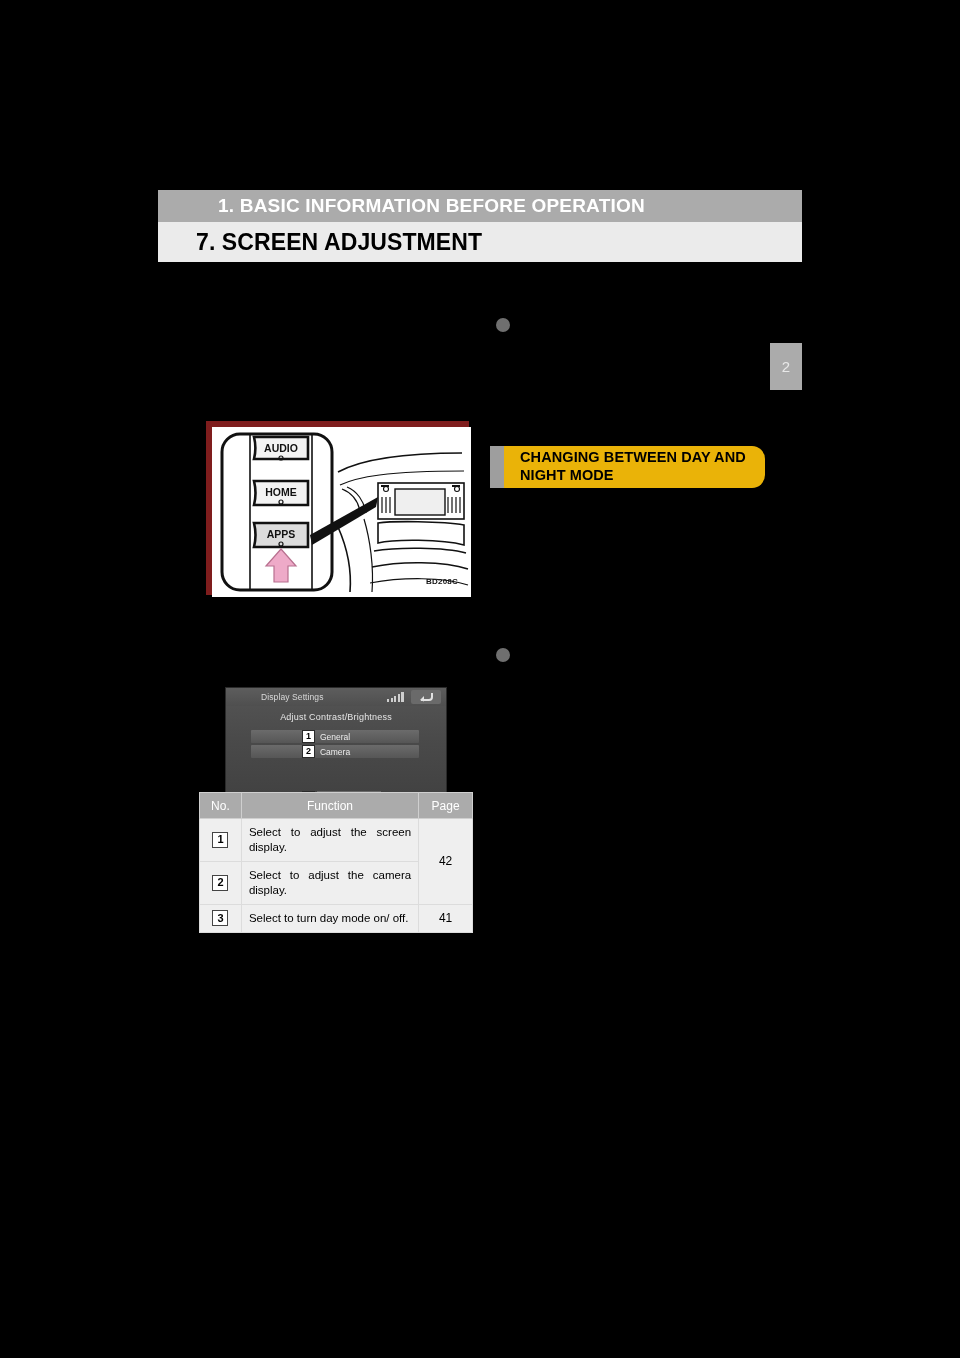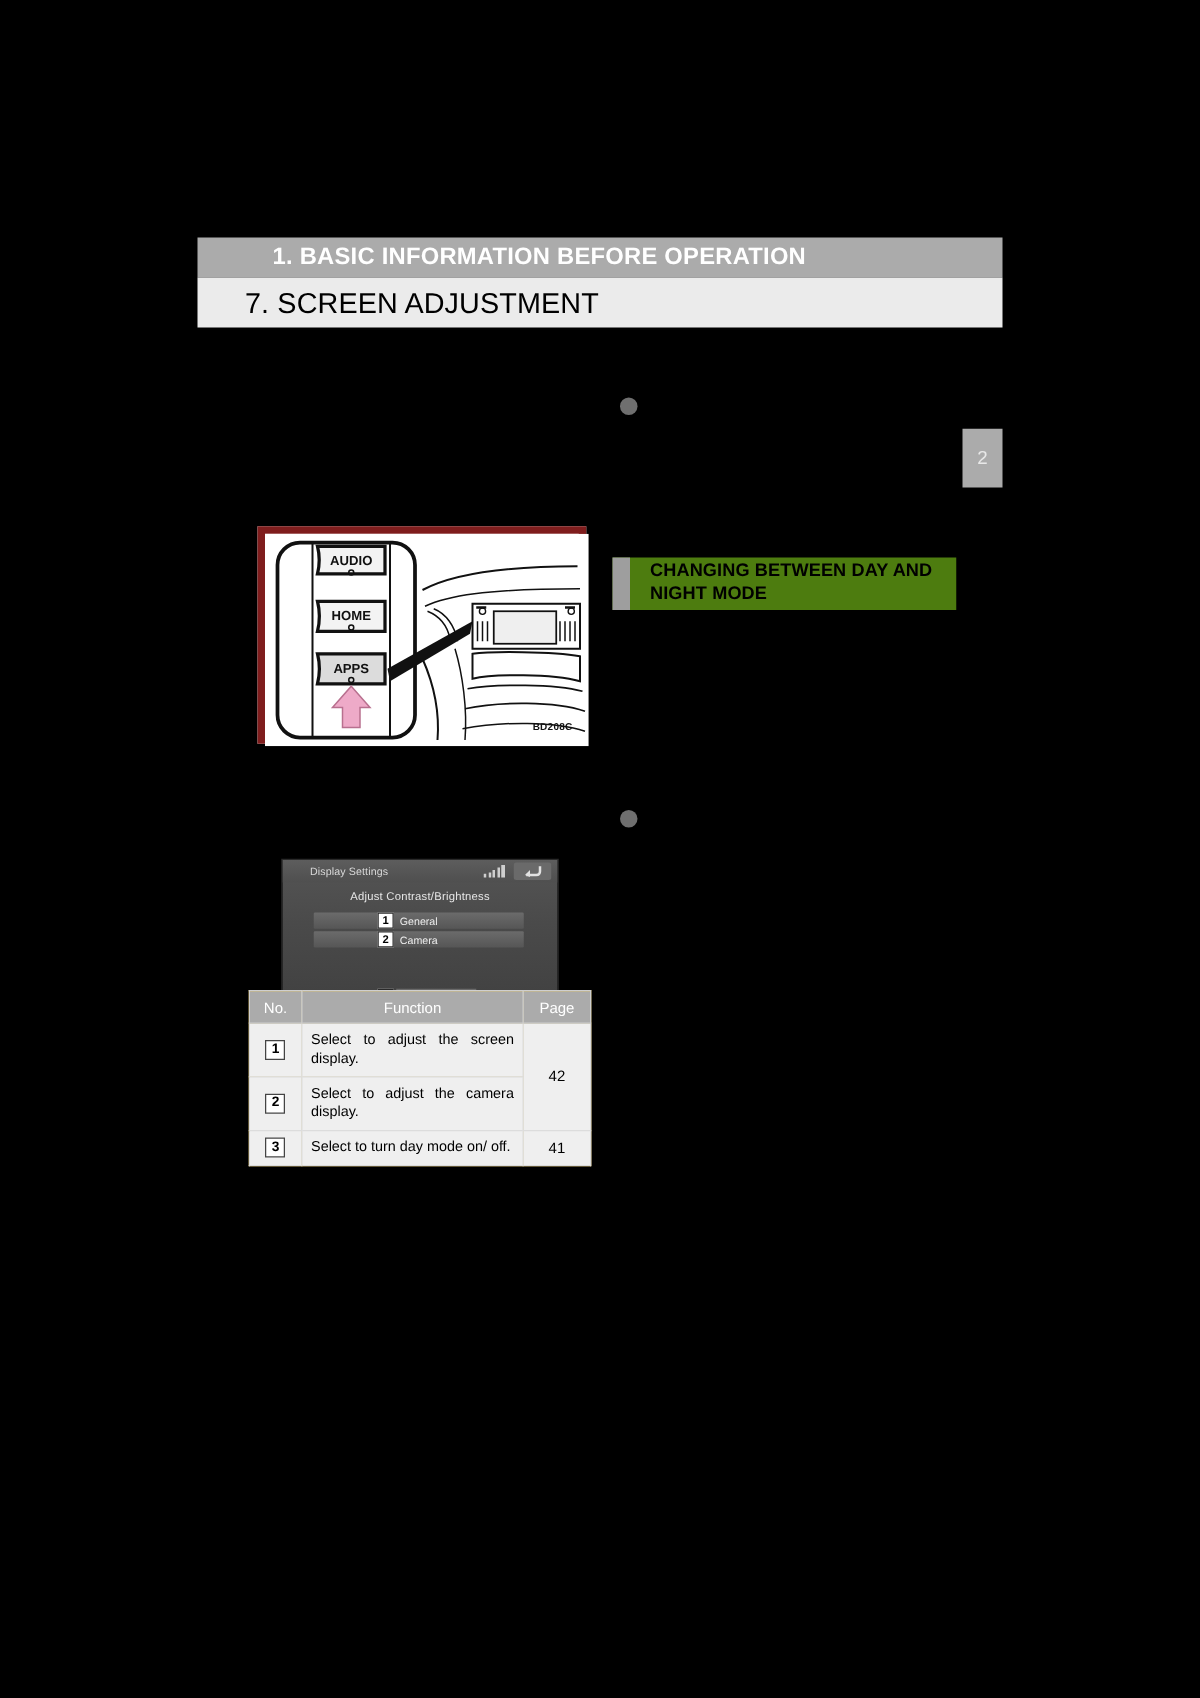--- a/index.html
+++ b/index.html
@@ -34,21 +34,21 @@
   .section-bar {
     position: absolute;
     left: 158px; top: 222px;
     width: 644px; height: 40px;
     background: #ebebeb;
     display: flex; align-items: center;
   }
   .section-bar .section-title {
     color: #000000;
     font-size: 23px;
-    font-weight: normal;
+    font-weight: bold;
     letter-spacing: 0.1px;
     margin-left: 38px;
   }
 
   
   .page-tab {
     position: absolute;
     left: 770px; top: 343px;
     width: 32px; height: 47px;
     background: #ababab;
@@ -68,22 +68,22 @@
     background: #6f6f6f;
   }
   .bullet-1 { left: 496px; top: 318px; }
   .bullet-2 { left: 496px; top: 648px; }
 
   
   .subhead {
     position: absolute;
     left: 490px; top: 446px;
     width: 275px; height: 42px;
-    background: #4d7c0f;
-    display: flex; align-items: center;
+    background: #eab308;
+    display: flex; align-items: center; border-radius: 13px;
   }
   .subhead .accent {
     position: absolute;
     left: 0; top: 0;
     width: 14px; height: 42px;
     background: #9e9e9e;
   }
   .subhead .subhead-text {
     margin-left: 30px;
     font-size: 14.5px;
@@ -117,21 +117,21 @@
     background: linear-gradient(180deg,#555 0%,#4a4a4a 40%,#3f3f3f 100%);
     border: 1px solid #2a2a2a;
     overflow: hidden;
   }
   .scr-topbar {
     position: absolute; left:0; top:0; right:0; height: 18px;
     background: linear-gradient(180deg,#5d5d5d,#4f4f4f);
     display: flex; align-items: center;
   }
   .scr-title {
-    color: #d9d9d9; font-size: 8.5px; margin-left: 6px;
+    color: #d9d9d9; font-size: 8.5px; margin-left: 19px;
     letter-spacing: 0.1px;
     padding-left: 16px;
   }
   .scr-status {
     position: absolute; right: 42px; top: 4px;
     display: flex; align-items: flex-end; gap: 1.5px; height: 10px;
   }
   .scr-status i { display:block; background:#cfcfcf; width:2px; }
   .scr-status i.b0 { height:3px; }
   .scr-status i.b1 { height:4px; }

